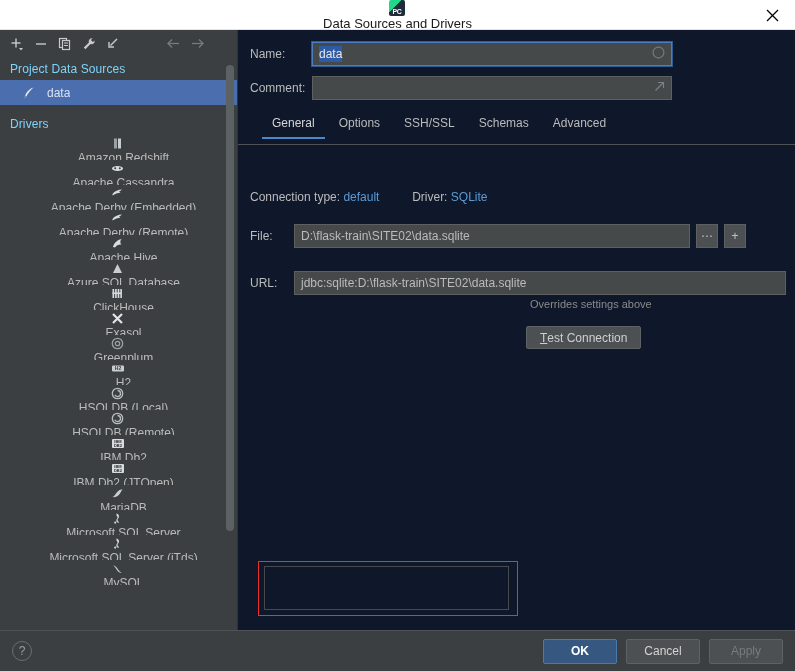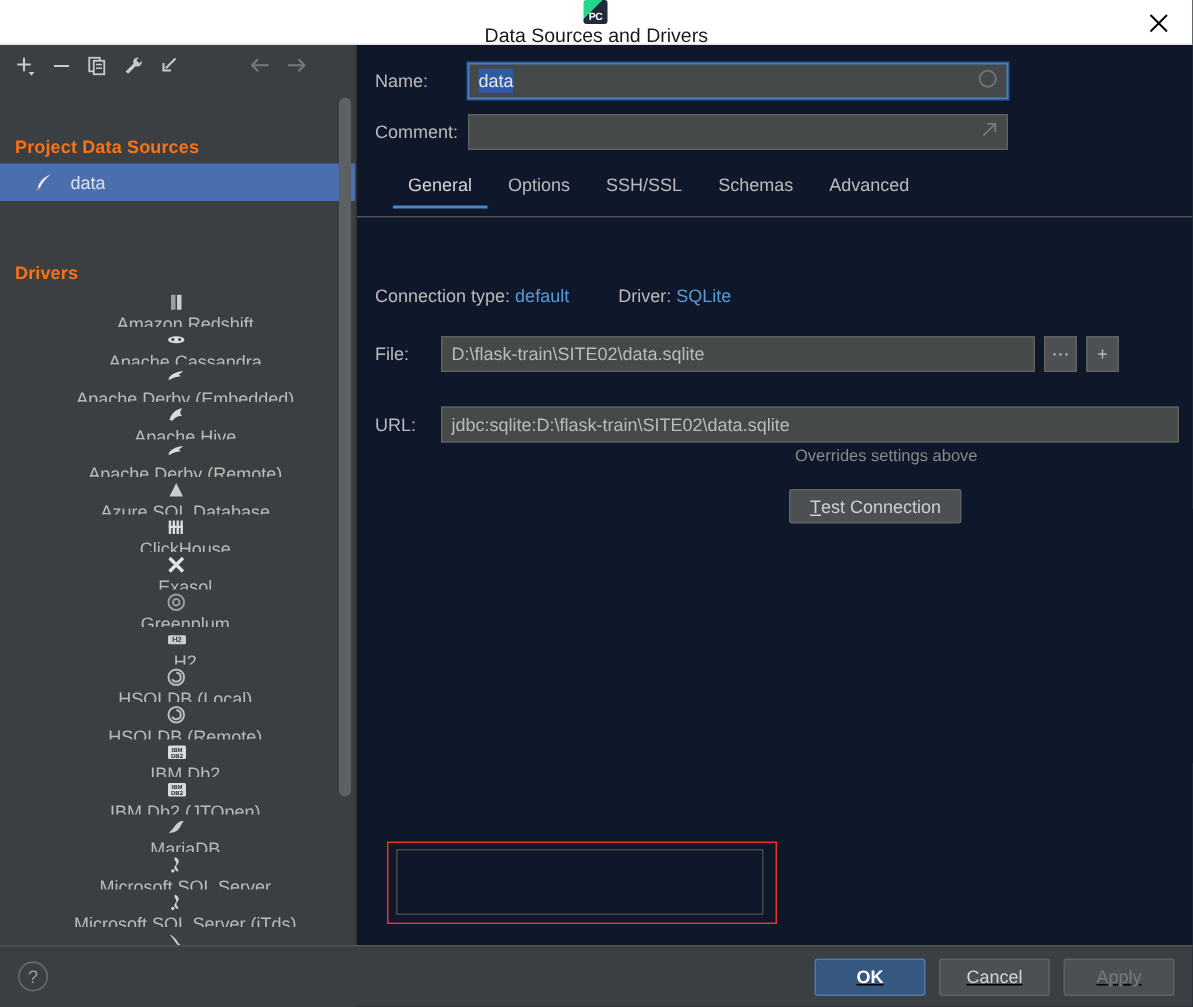--- a/index.html
+++ b/index.html
@@ -99,26 +99,25 @@
     opacity: .42;
     cursor: default;
   }
 
   #tree {
     flex: 1;
     overflow: hidden;
     position: relative;
   }
   .tree-header {
-    color: #f97316;
-    font-size: 12px;
-    font-weight: bold;
+    color: #7dd3fc;
+    font-size: 12px;
+    font-weight: normal;
     padding: 5px 0 4px 10px;
     letter-spacing: .1px;
-    margin-top: 29px;
   }
   .tree-row {
     height: 25px;
     display: flex;
     align-items: center;
     padding-left: 22px;
     color: #bbbbbb;
     font-size: 12px;
     cursor: default;
     white-space: nowrap;
@@ -293,21 +292,20 @@
     color: #9a9ea0;
     font-size: 12px;
     display: flex; align-items: center; justify-content: center;
     cursor: pointer;
   }
   #btn-group {
     margin-left: auto;
     margin-right: 12px;
     display: flex;
     gap: 9px;
-    text-decoration: underline;
   }
   .dlg-btn {
     min-width: 74px;
     height: 25px;
     padding: 0 14px;
     border-radius: 2px;
     font-size: 12px;
     display: flex; align-items: center; justify-content: center;
     cursor: pointer;
     border: 1px solid #5e6264;
@@ -431,32 +429,32 @@
             <span class="ic">
               <svg width="13" height="13" viewBox="0 0 13 13">
                 <path d="M1.5 7c2-3 6-4.5 9.5-4.5-1 1-2 1.7-3 2.2 .7 .2 1.2 .6 1.5 1.1-2.8 .2-5.6 1.2-8 2.7z" fill="#d8dce0"></path>
               </svg>
             </span>
             <span class="lbl">Apache Derby (Embedded)</span>
           </div>
           <div class="tree-row driver-row">
             <span class="ic">
               <svg width="13" height="13" viewBox="0 0 13 13">
+                <path d="M1.5 7c2-3 6-4.5 9.5-4.5-1 1-2 1.7-3 2.2 .7 .2 1.2 .6 1.5 1.1-2.8 .2-5.6 1.2-8 2.7z" fill="#d8dce0"></path>
+              </svg>
+            </span>
+            <span class="lbl">Apache Derby (Remote)</span>
+          </div>
+          <div class="tree-row driver-row">
+            <span class="ic">
+              <svg width="13" height="13" viewBox="0 0 13 13">
                 <path d="M2 10c1-4 4-7 8.5-8-1.5 2-1.8 4 0 5.5-2.5-.5-5 .8-6.5 3z" fill="#d8dce0"></path>
               </svg>
             </span>
             <span class="lbl">Apache Hive</span>
-          </div>
-          <div class="tree-row driver-row">
-            <span class="ic">
-              <svg width="13" height="13" viewBox="0 0 13 13">
-                <path d="M1.5 7c2-3 6-4.5 9.5-4.5-1 1-2 1.7-3 2.2 .7 .2 1.2 .6 1.5 1.1-2.8 .2-5.6 1.2-8 2.7z" fill="#d8dce0"></path>
-              </svg>
-            </span>
-            <span class="lbl">Apache Derby (Remote)</span>
           </div>
           <div class="tree-row driver-row">
             <span class="ic">
               <svg width="13" height="13" viewBox="0 0 13 13">
                 <polygon points="6.5,2 11,11 2,11" fill="#c8cdd0"></polygon>
               </svg>
             </span>
             <span class="lbl">Azure SQL Database</span>
           </div>
           <div class="tree-row driver-row">

